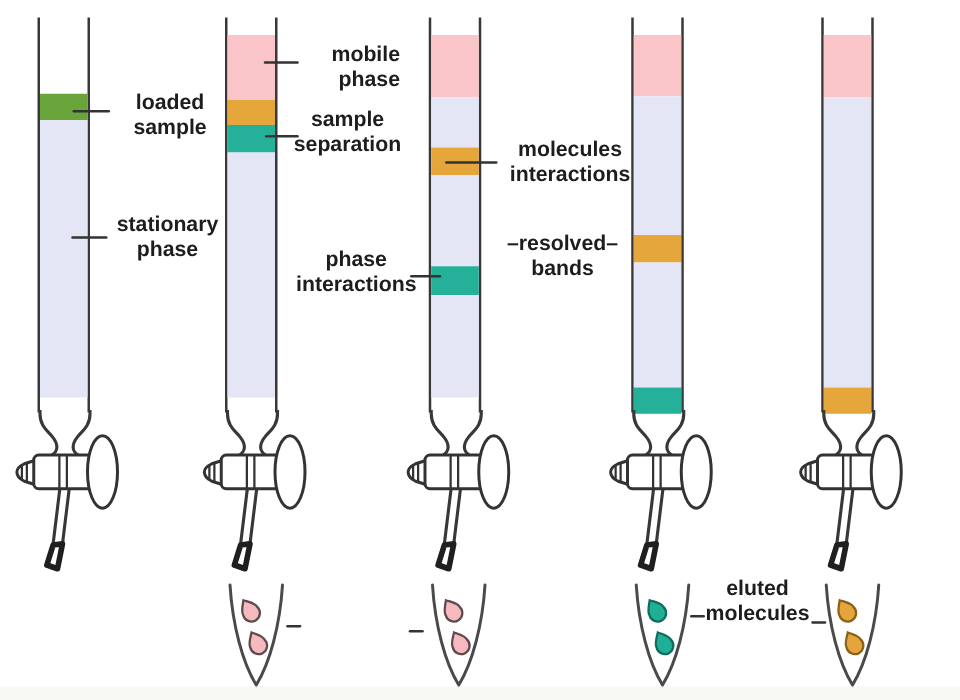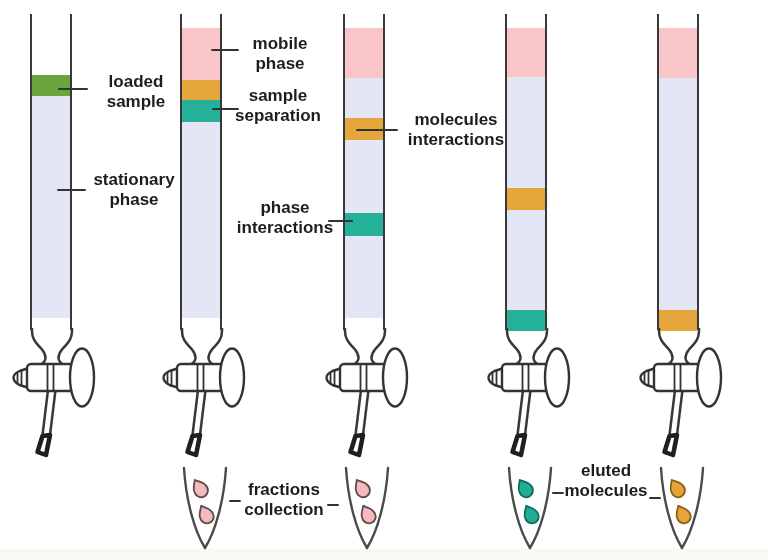--- a/index.html
+++ b/index.html
@@ -15,21 +15,21 @@
   }
   .band{position:absolute;left:0;width:100%;}
   
   .col-bottom{position:absolute;top:328px;width:100px;height:142px;}
   
   .tube{position:absolute;top:466px;width:52px;height:88px;}
   .label{
     position:absolute;font-size:17px;font-weight:700;color:#1d1d1d;
     line-height:20px;white-space:pre-line;text-align:center;
   }
-  .label.left{text-align:center;}
+  .label.left{text-align:right;}
   .connector{position:absolute;height:2.3px;background:#333;border-radius:1px;}
   .glassline{fill:none;stroke:#383838;stroke-width:2.5;stroke-linecap:round;}
   .fitting{fill:#ffffff;stroke:#333;stroke-width:2.4;stroke-linejoin:round;}
   .fitline{fill:none;stroke:#333;stroke-width:1.8;stroke-linecap:round;}
   .tipwedge{fill:#ffffff;stroke:#1f1f1f;stroke-width:4.5;stroke-linejoin:round;}
   .tubeline{fill:#ffffff;stroke:#4a4a4a;stroke-width:2.4;stroke-linecap:round;}
   .drop{stroke-width:1.8;}
   .floor{position:absolute;left:0;top:549px;width:768px;height:11px;background:#f5f6ee;opacity:.7;}
 </style>
 </head>
@@ -154,22 +154,22 @@
   <div class="label" style="left:84px;top:170px;width:100px">stationary
 phase</div>
   <div class="label left" style="left:240px;top:34px;width:80px">mobile
 phase</div>
   <div class="label" style="left:218px;top:86px;width:120px">sample
 separation</div>
   <div class="label" style="left:396px;top:110px;width:120px">molecules
 interactions</div>
   <div class="label" style="left:225px;top:198px;width:120px">phase
 interactions</div>
-  <div class="label" style="left:234px;top:480px;width:100px">fractions
-collection</div>
+  <div class="label" style="left:390px;top:185px;width:120px">–resolved–
+bands</div>
   <div class="label" style="left:556px;top:461px;width:100px">eluted
 molecules</div>
 
   <div class="connector" style="left:58px;top:88px;width:30px"></div>
   <div class="connector" style="left:57px;top:189px;width:29px"></div>
   <div class="connector" style="left:211px;top:49px;width:28px"></div>
   <div class="connector" style="left:212px;top:108px;width:27px"></div>
   <div class="connector" style="left:356px;top:129px;width:42px"></div>
   <div class="connector" style="left:328px;top:220px;width:25px"></div>
   <div class="connector" style="left:229px;top:500px;width:12px"></div>

